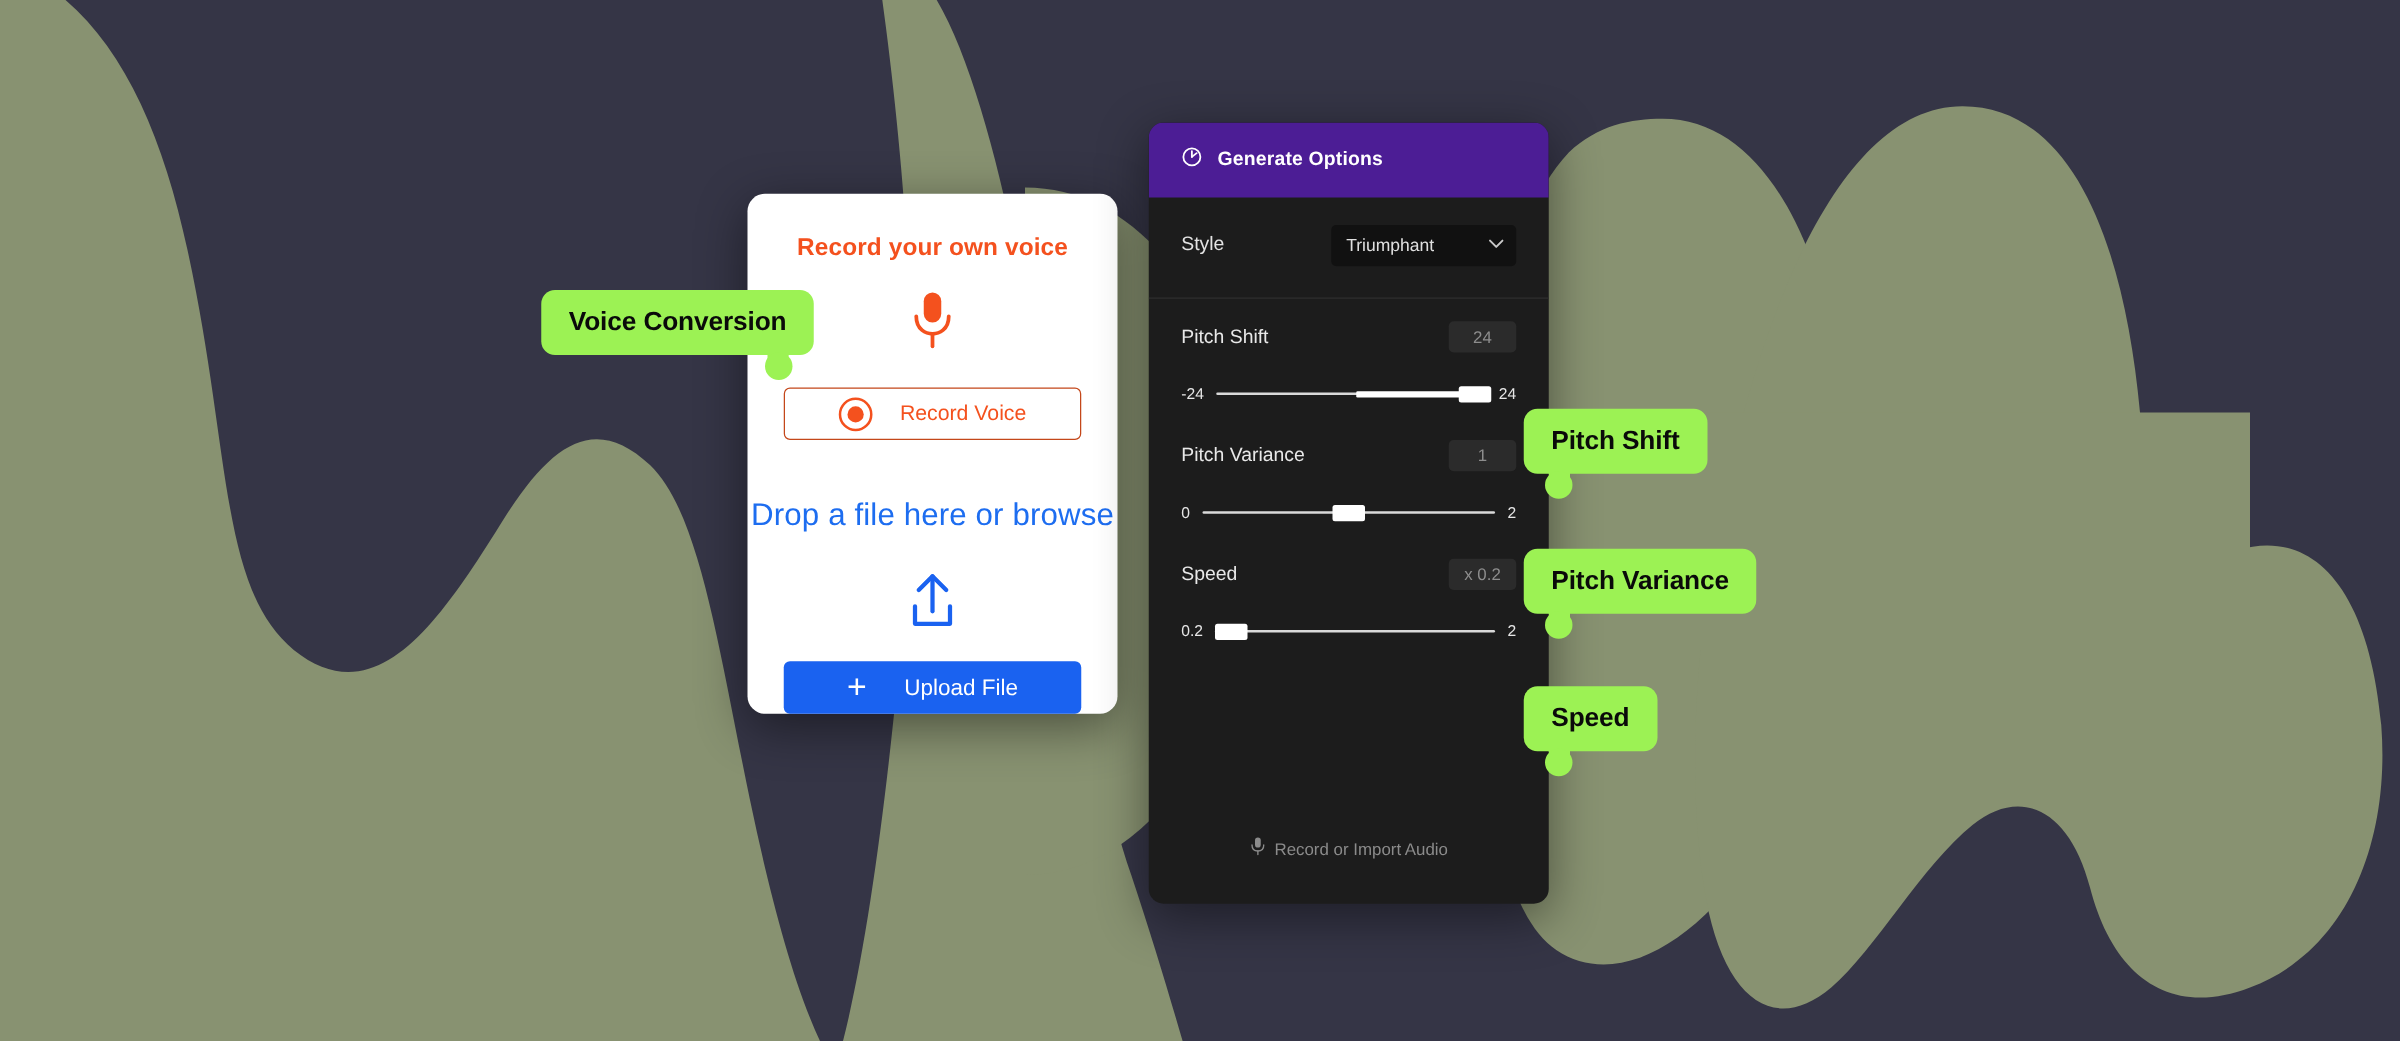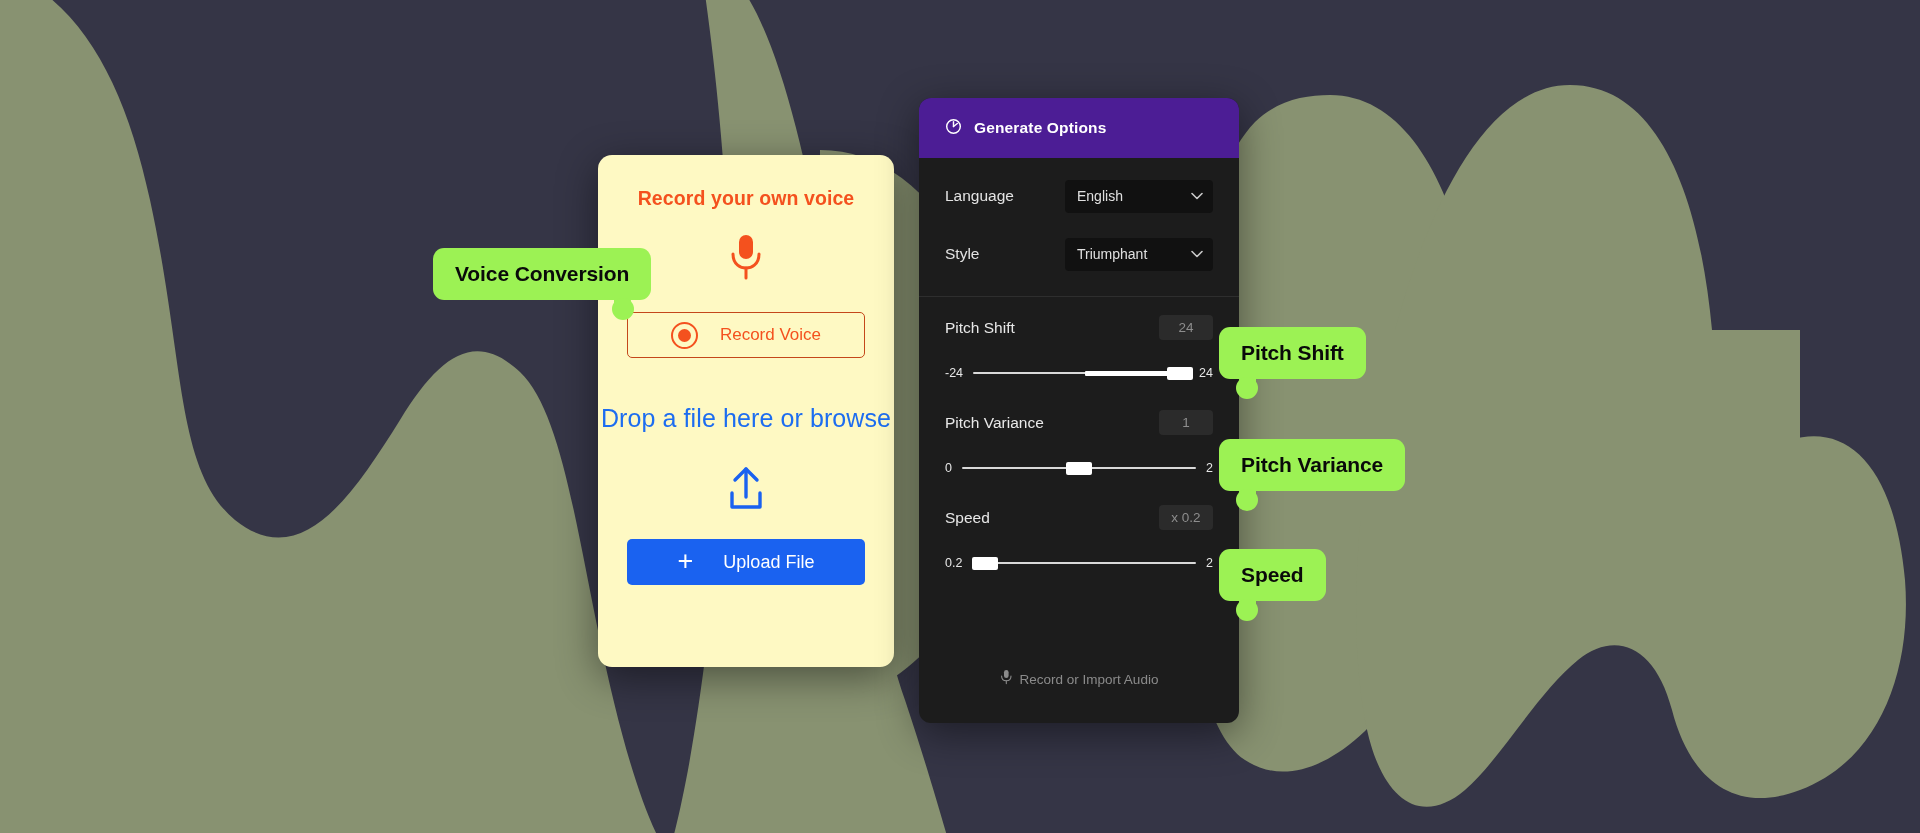--- a/index.html
+++ b/index.html
@@ -36,22 +36,22 @@
     background: #1f1f1f;
     border-radius: 14px;
     box-shadow: 0 10px 40px rgba(0,0,0,0.45);
   }
 
   
   #record-card {
     left: 598px;
     top: 155px;
     width: 296px;
-    height: 512px;
-    background: #fef9c3;
+    height: 416px;
+    background: #ffffff;
     border-radius: 14px;
     display: flex;
     flex-direction: column;
     align-items: center;
     padding: 0;
   }
 
   .rc-title {
     margin-top: 32px;
     color: #f4511e;
@@ -325,21 +325,21 @@
     border-radius: 50%;
     bottom: -20px;
   }
   
   .callout.tail-right .tail { right: 20px; }
   .callout.tail-right .knob { right: 17px; }
   
   .callout.tail-left .tail  { left: 20px; border-radius: 0 0 0 8px; }
   .callout.tail-left .knob  { left: 17px; }
 
-  #callout-voice-conversion { left: 433px; top: 232px; margin-top: 16px; }
+  #callout-voice-conversion { left: 433px; top: 232px; }
   #callout-pitch-shift      { left: 1219px; top: 327px; }
   #callout-pitch-variance   { left: 1219px; top: 439px; }
   #callout-speed            { left: 1219px; top: 549px; }
 </style>
 </head>
 <body>
 
 <div id="stage">
 
   <svg id="bg-wave" viewBox="0 0 1920 833" preserveAspectRatio="none" aria-hidden="true">
@@ -434,31 +434,20 @@
         <svg width="17" height="17" viewBox="0 0 20 20" aria-hidden="true">
           <circle cx="10" cy="10" r="8" stroke="#ffffff" stroke-width="1.7" fill="none"></circle>
           <line x1="10" y1="10" x2="14.5" y2="6.5" stroke="#ffffff" stroke-width="1.7" stroke-linecap="round"></line>
           <line x1="10" y1="10" x2="10" y2="4.5" stroke="#ffffff" stroke-width="1.7" stroke-linecap="round"></line>
         </svg>
       </span>
       <span class="opt-header-title">Generate Options</span>
     </div>
 
     <div class="opt-section">
-      <div class="field-row">
-        <span class="field-label">Language</span>
-        <div class="select-box">
-          <span class="select-value">English</span>
-          <span class="chev">
-            <svg width="12" height="8" viewBox="0 0 12 8" aria-hidden="true">
-              <polyline points="1,1.5 6,6.5 11,1.5" stroke="#c9c9c9" stroke-width="1.6" fill="none" stroke-linecap="round" stroke-linejoin="round"></polyline>
-            </svg>
-          </span>
-        </div>
-      </div>
 
       <div class="field-row">
         <span class="field-label">Style</span>
         <div class="select-box">
           <span class="select-value">Triumphant</span>
           <span class="chev">
             <svg width="12" height="8" viewBox="0 0 12 8" aria-hidden="true">
               <polyline points="1,1.5 6,6.5 11,1.5" stroke="#c9c9c9" stroke-width="1.6" fill="none" stroke-linecap="round" stroke-linejoin="round"></polyline>
             </svg>
           </span>

